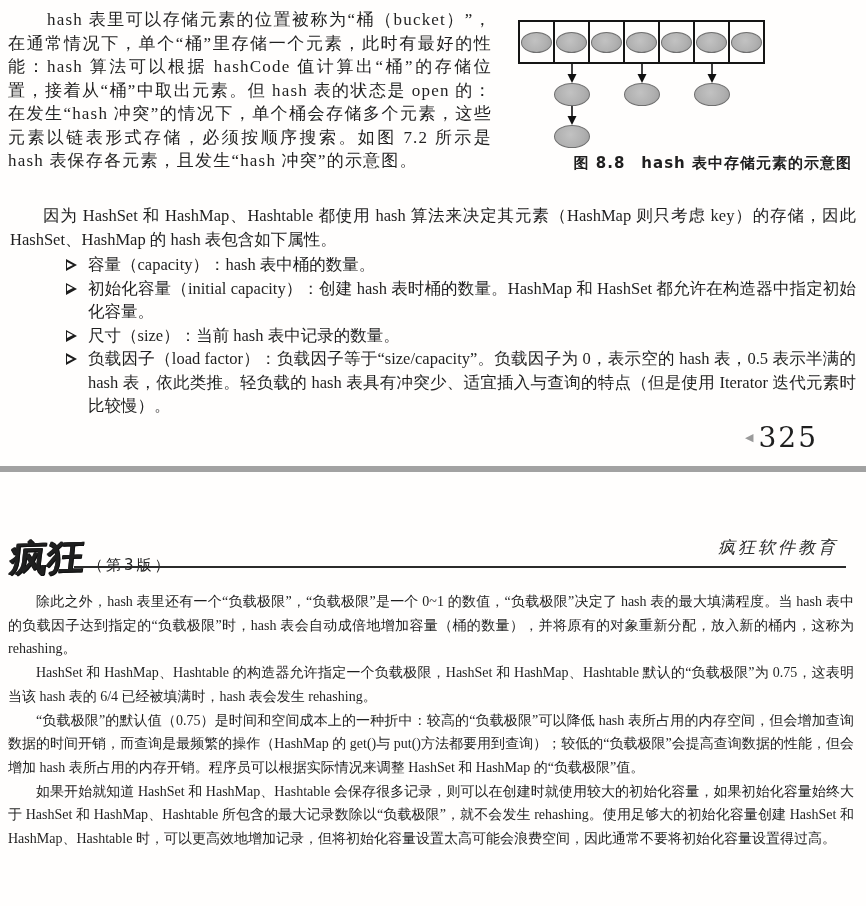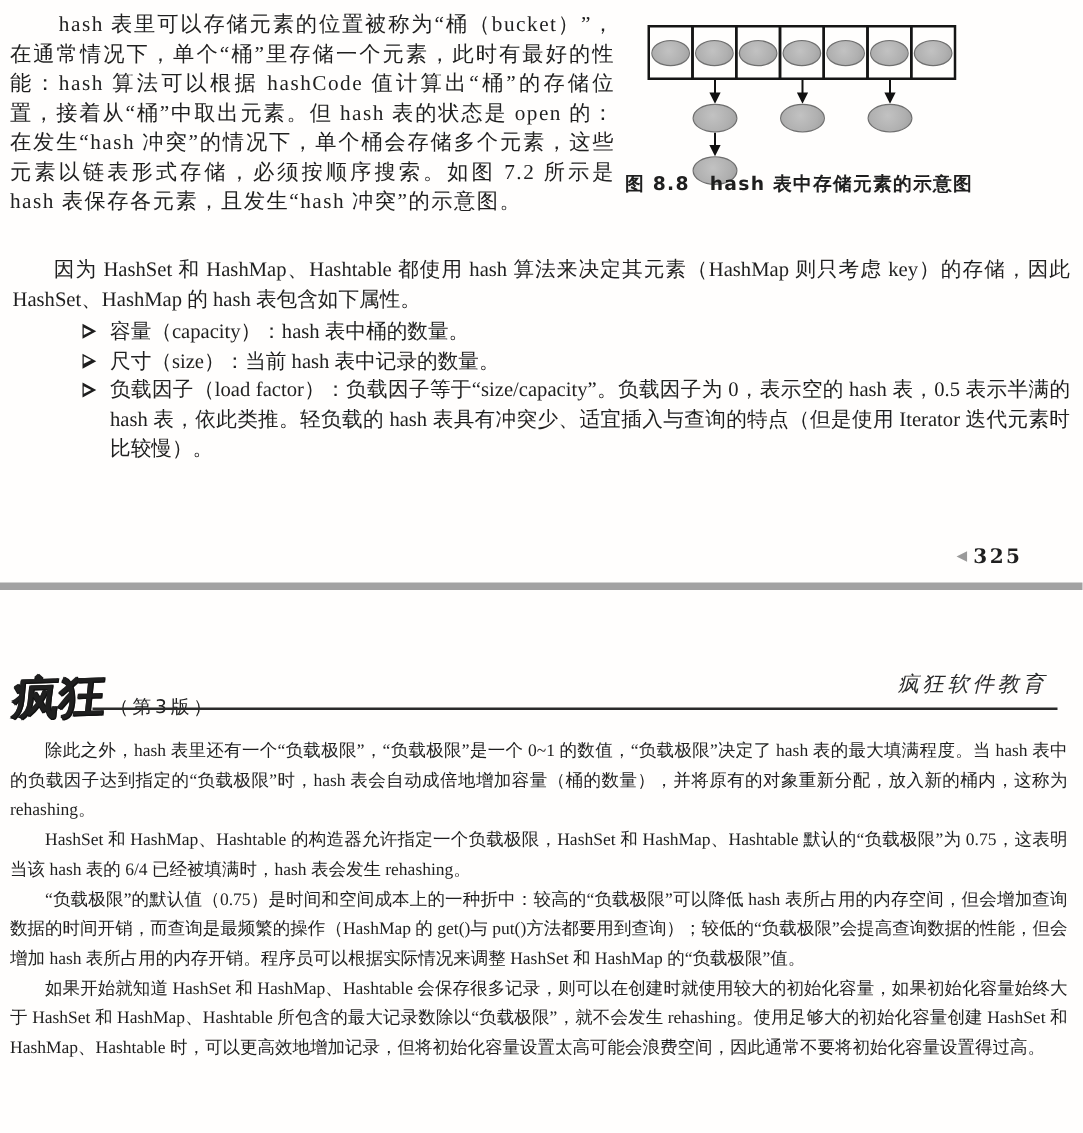--- a/index.html
+++ b/index.html
@@ -19,38 +19,38 @@
   .bucket{width:37px;height:44px;box-sizing:border-box;border:2px solid #151515;
           margin-left:-2px;display:flex;align-items:center;justify-content:center;}
   .bucket:first-child{margin-left:0;}
   .oval{width:29px;height:19px;border-radius:50%;
         background:radial-gradient(circle at 45% 40%, #c2c2c2 0%, #b0b0b0 60%, #9d9d9d 100%);
         border:1px solid #6f6f6f;}
   .chain-oval{position:absolute;width:36px;height:23px;border-radius:50%;
         background:radial-gradient(circle at 45% 40%, #c2c2c2 0%, #b0b0b0 60%, #9d9d9d 100%);
         border:1px solid #6f6f6f;box-sizing:border-box;}
   .chain-arrow{position:absolute;width:12px;height:19px;}
-  .fig-caption{position:absolute;top:132px;left:0;right:14px;text-align:left;
+  .fig-caption{position:absolute;top:148px;left:0;right:14px;text-align:right;
         font-family:"DejaVu Sans","Liberation Sans",sans-serif;
         font-weight:bold;font-size:15px;letter-spacing:1px;}
   .body-p{margin:6px 10px 0 10px;font-size:16.5px;line-height:23.5px;
           text-align:justify;text-indent:2em;}
   .bullets{list-style:none;margin:2px 10px 0 10px;padding:0;}
   .bullets li{position:relative;padding-left:78px;font-size:16.5px;line-height:23.5px;
               text-align:justify;}
   .bullet-marker{position:absolute;left:56px;top:6px;width:0;height:0;
               border-top:6px solid transparent;border-bottom:6px solid transparent;
               border-left:11px solid #1d1d1d;}
   .bullet-marker::after{content:'';position:absolute;left:-10px;top:-3.5px;width:0;height:0;
               border-top:3.5px solid transparent;border-bottom:3.5px solid transparent;
               border-left:6.5px solid #fffefd;}
   .pagenum-row{position:absolute;right:48px;bottom:12px;display:flex;align-items:center;}
   .pagenum-marker{color:#9a9a9a;font-size:11px;margin-right:5px;
               font-family:"DejaVu Sans",sans-serif;}
-  .pagenum{font-weight:bold;font-size:16px;letter-spacing:2px;
+  .pagenum{font-weight:normal;font-size:28px;letter-spacing:2px;
               font-family:"DejaVu Serif","Liberation Serif",serif;}
 
   
   .page-divider{height:6px;background:#a2a2a2;}
 
   
   .page2{position:relative;height:434px;box-sizing:border-box;}
   .p2-header{position:relative;height:96px;}
   .header-rule{position:absolute;left:74px;right:20px;bottom:0;height:2px;background:#2b2b2b;}
   .logo{position:absolute;left:10px;bottom:-8px;display:flex;align-items:baseline;}
@@ -128,20 +128,24 @@
 
     <p class="body-p">因为 HashSet 和 HashMap、Hashtable 都使用 hash 算法来决定其元素（HashMap 则只考虑 key）的存储，因此 HashSet、HashMap 的 hash 表包含如下属性。</p>
 
     <ul class="bullets">
       <li>
         <span class="bullet-marker"></span>
         <span>容量（capacity）：hash 表中桶的数量。</span>
       </li>
       <li>
         <span class="bullet-marker"></span>
+        <span>初始化容量（initial capacity）：创建 hash 表时桶的数量。HashMap 和 HashSet 都允许在构造器中指定初始化容量。</span>
+      </li>
+      <li>
+        <span class="bullet-marker"></span>
         <span>尺寸（size）：当前 hash 表中记录的数量。</span>
       </li>
       <li>
         <span class="bullet-marker"></span>
         <span>负载因子（load factor）：负载因子等于“size/capacity”。负载因子为 0，表示空的 hash 表，0.5 表示半满的 hash 表，依此类推。轻负载的 hash 表具有冲突少、适宜插入与查询的特点（但是使用 Iterator 迭代元素时比较慢）。</span>
       </li>
     </ul>
 
     <div class="pagenum-row">
       <span class="pagenum-marker">◀</span>

